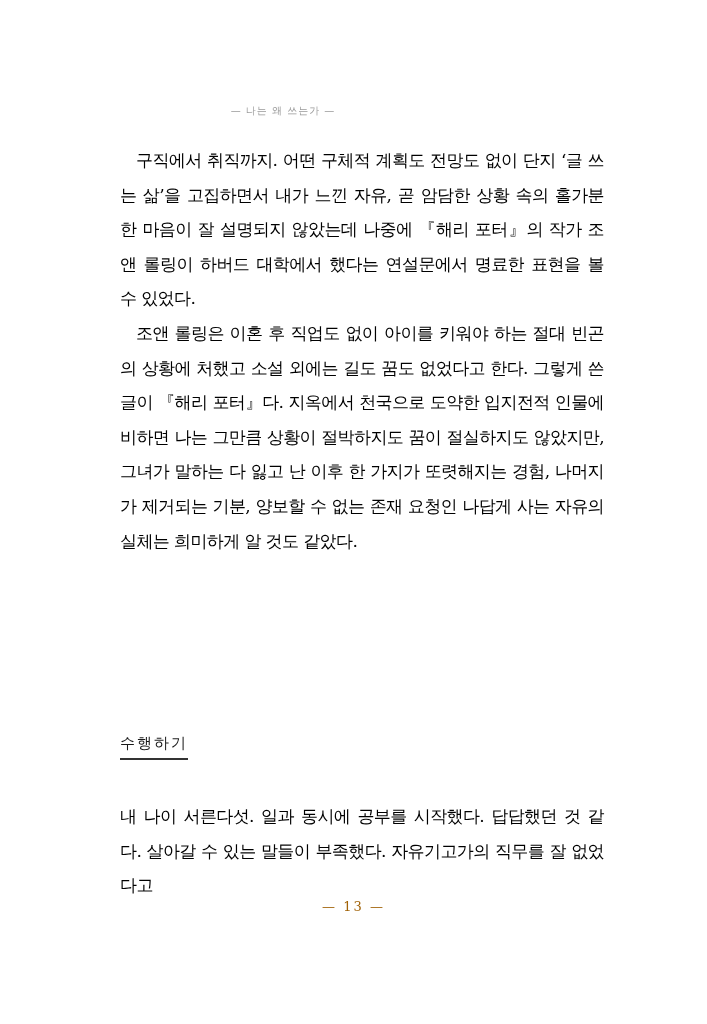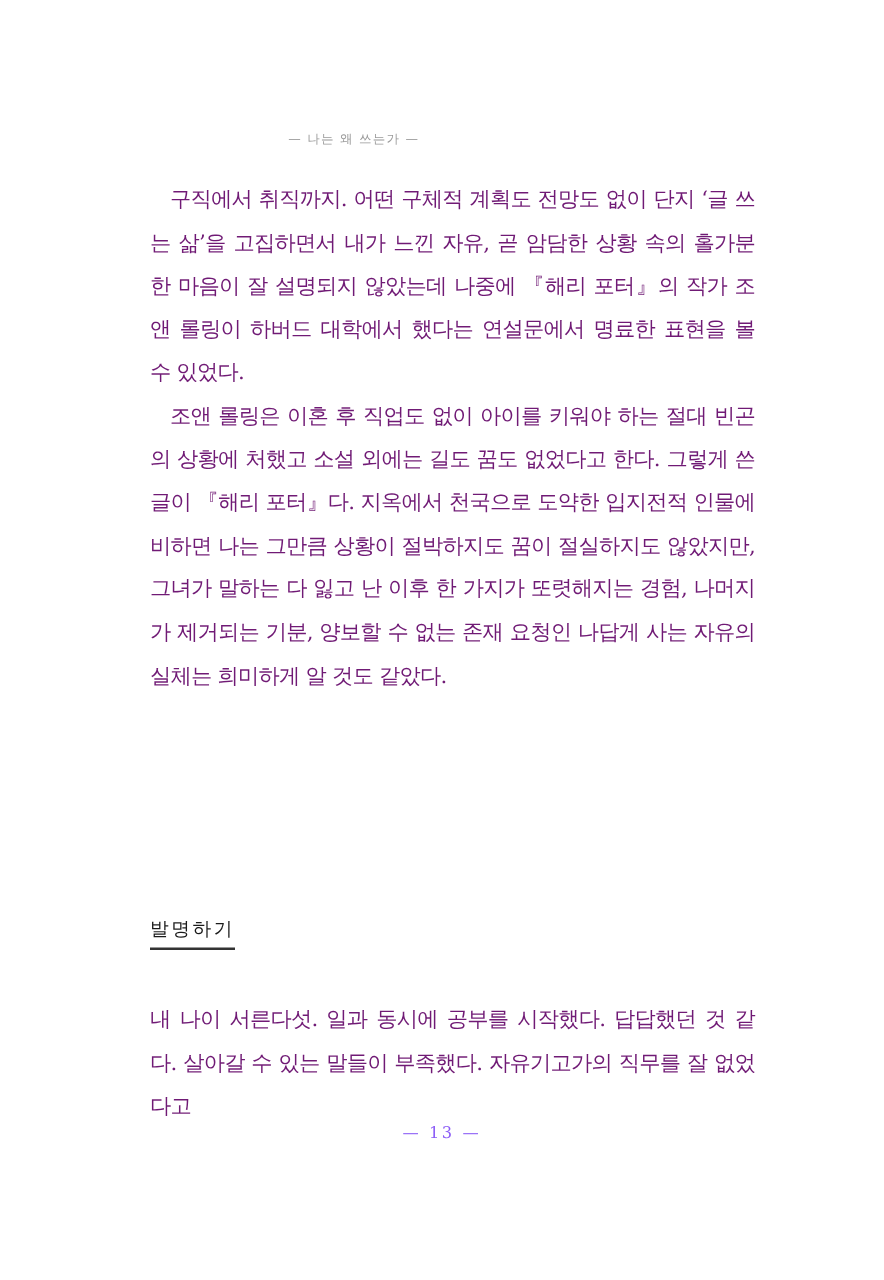--- a/index.html
+++ b/index.html
@@ -26,21 +26,21 @@
       letter-spacing: 1px;
       font-family: "DejaVu Sans", sans-serif;
     }
     .body-text {
       position: absolute;
       left: 120px;
       width: 484px;
       font-size: 17px;
       line-height: 34.6px;
       letter-spacing: -0.6px;
-      color: #701a75;
+      color: #000000;
     }
     .body-text p {
       margin: 0;
       text-align: justify;
       text-align-last: left;
     }
     .indent {
       text-indent: 16px;
     }
     .block-1 {
@@ -61,34 +61,34 @@
     .block-2 {
       top: 799px;
     }
     .page-number {
       position: absolute;
       top: 899px;
       left: 0;
       width: 707px;
       text-align: center;
       font-size: 13px;
-      color: #8b5cf6;
+      color: #a16207;
       letter-spacing: 2px;
       font-family: "DejaVu Serif", serif;
     }
   </style>
 </head>
 <body>
 
 <div class="running-header">— 나는 왜 쓰는가 —</div>
 
 <div class="body-text block-1">
   <p class="indent">구직에서 취직까지. 어떤 구체적 계획도 전망도 없이 단지 ‘글 쓰는 삶’을 고집하면서 내가 느낀 자유, 곧 암담한 상황 속의 홀가분한 마음이 잘 설명되지 않았는데 나중에 『해리 포터』의 작가 조앤 롤링이 하버드 대학에서 했다는 연설문에서 명료한 표현을 볼 수 있었다.</p>
   <p class="indent">조앤 롤링은 이혼 후 직업도 없이 아이를 키워야 하는 절대 빈곤의 상황에 처했고 소설 외에는 길도 꿈도 없었다고 한다. 그렇게 쓴 글이 『해리 포터』다. 지옥에서 천국으로 도약한 입지전적 인물에 비하면 나는 그만큼 상황이 절박하지도 꿈이 절실하지도 않았지만, 그녀가 말하는 다 잃고 난 이후 한 가지가 또렷해지는 경험, 나머지가 제거되는 기분, 양보할 수 없는 존재 요청인 나답게 사는 자유의 실체는 희미하게 알 것도 같았다.</p>
 </div>
 
-<div class="section-heading">발명하기</div>
+<div class="section-heading">수행하기</div>
 
 <div class="body-text block-2">
   <p>내 나이 서른다섯. 일과 동시에 공부를 시작했다. 답답했던 것 같다. 살아갈 수 있는 말들이 부족했다. 자유기고가의 직무를 잘 없었다고</p>
 </div>
 
 <div class="page-number">— 13 —</div>
 
 </body></html>

